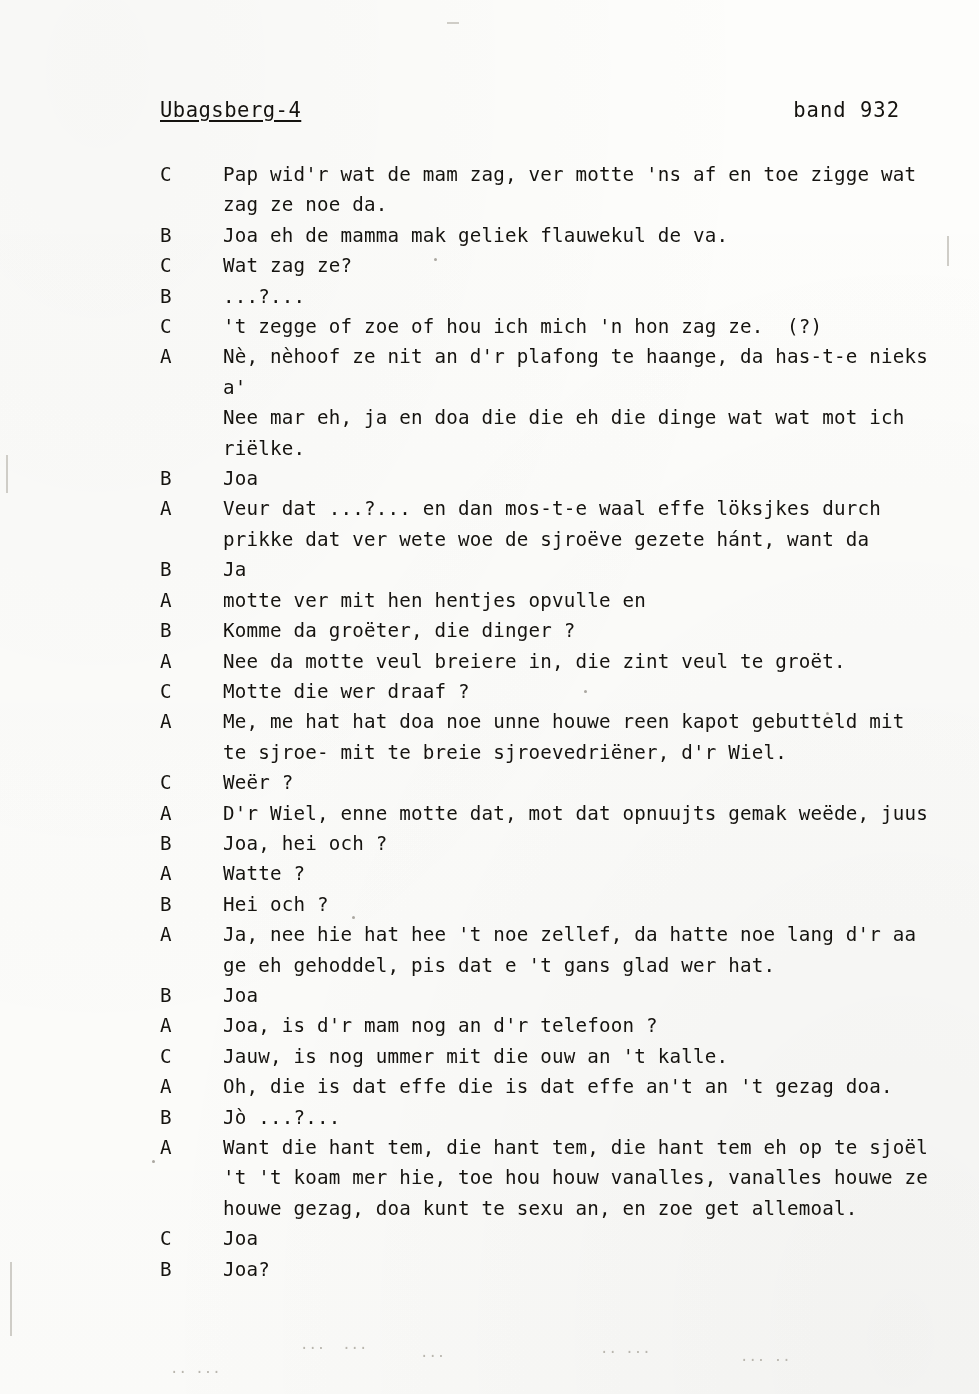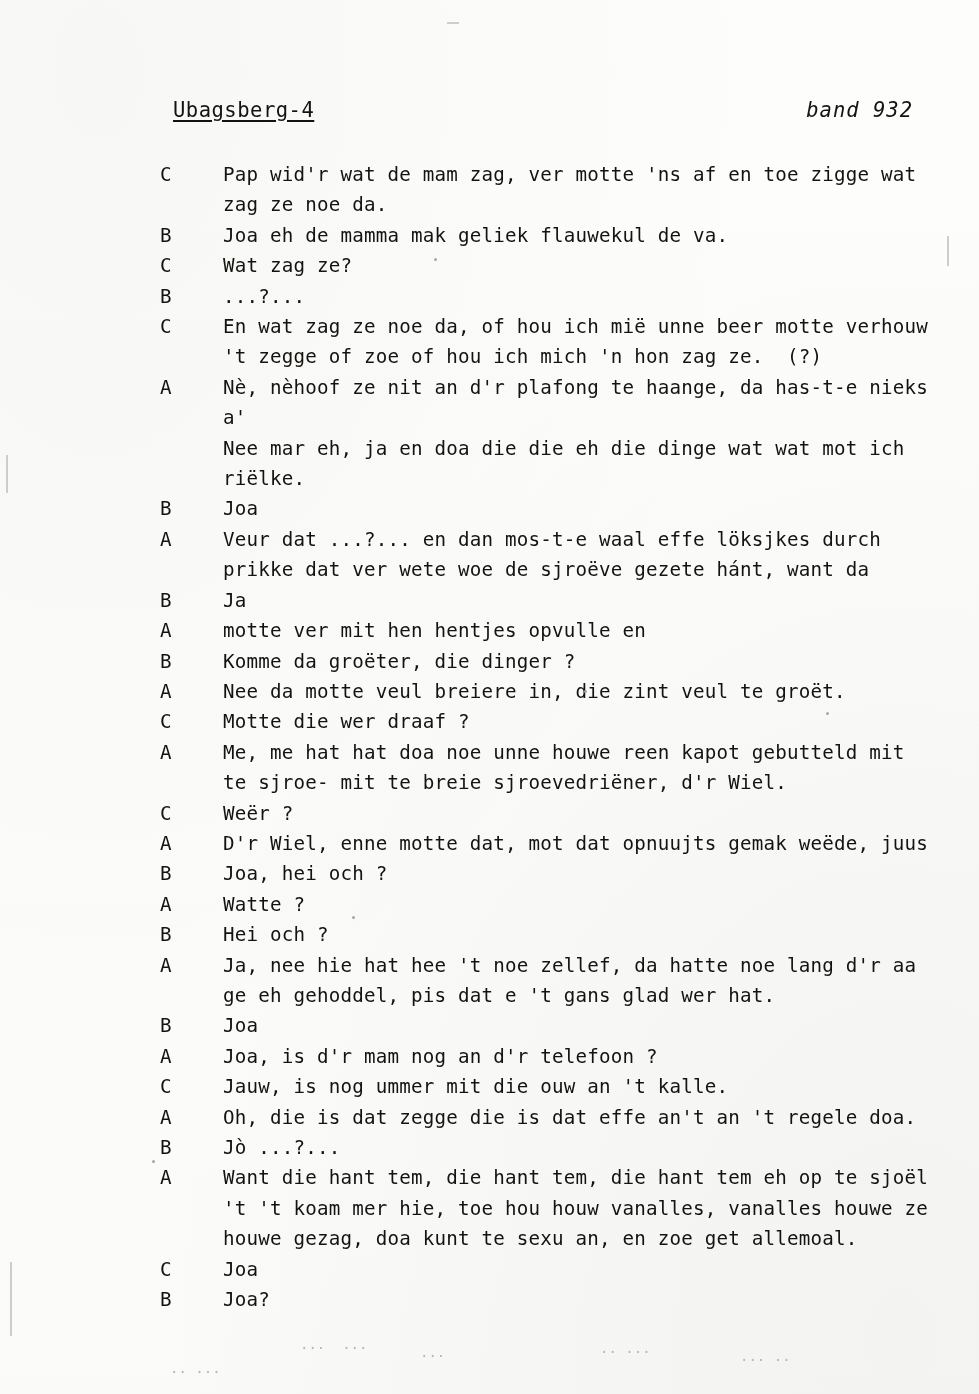--- a/index.html
+++ b/index.html
@@ -40,31 +40,29 @@
   .header {
     position: absolute;
     left: 160px;
     top: 98px;
     width: 740px;
     display: flex;
     justify-content: space-between;
     align-items: baseline;
     font-size: 20.5px;
     letter-spacing: 0.5px;
-    margin-left: 13px;
   }
   .doc-id {
     text-decoration: underline;
     text-underline-offset: 3px;
     white-space: pre;
   }
   .band-id {
     white-space: pre;
     letter-spacing: 1px;
-    font-style: italic;
   }
 
   .transcript {
     position: absolute;
     left: 160px;
     top: 160px;
     width: 800px;
     font-size: 19.2px;
     line-height: 30.4px;
   }
@@ -153,21 +151,20 @@
     <div class="turn">
       <div class="speaker">B</div>
       <div class="lines">
         <div class="line">...?...</div>
       </div>
     </div>
 
     <div class="turn">
       <div class="speaker">C</div>
       <div class="lines">
-        <div class="line">En wat zag ze noe da, of hou ich mië unne beer motte verhouw</div>
         <div class="line">'t zegge of zoe of hou ich mich 'n hon zag ze.  (?)</div>
       </div>
     </div>
 
     <div class="turn">
       <div class="speaker">A</div>
       <div class="lines">
         <div class="line">Nè, nèhoof ze nit an d'r plafong te haange, da has-t-e nieks a'</div>
         <div class="line">Nee mar eh, ja en doa die die eh die dinge wat wat mot ich</div>
         <div class="line">riëlke.</div>
@@ -292,21 +289,21 @@
     <div class="turn">
       <div class="speaker">C</div>
       <div class="lines">
         <div class="line">Jauw, is nog ummer mit die ouw an 't kalle.</div>
       </div>
     </div>
 
     <div class="turn">
       <div class="speaker">A</div>
       <div class="lines">
-        <div class="line">Oh, die is dat zegge die is dat effe an't an 't regele doa.</div>
+        <div class="line">Oh, die is dat effe die is dat effe an't an 't gezag doa.</div>
       </div>
     </div>
 
     <div class="turn">
       <div class="speaker">B</div>
       <div class="lines">
         <div class="line">Jò ...?...</div>
       </div>
     </div>
 

